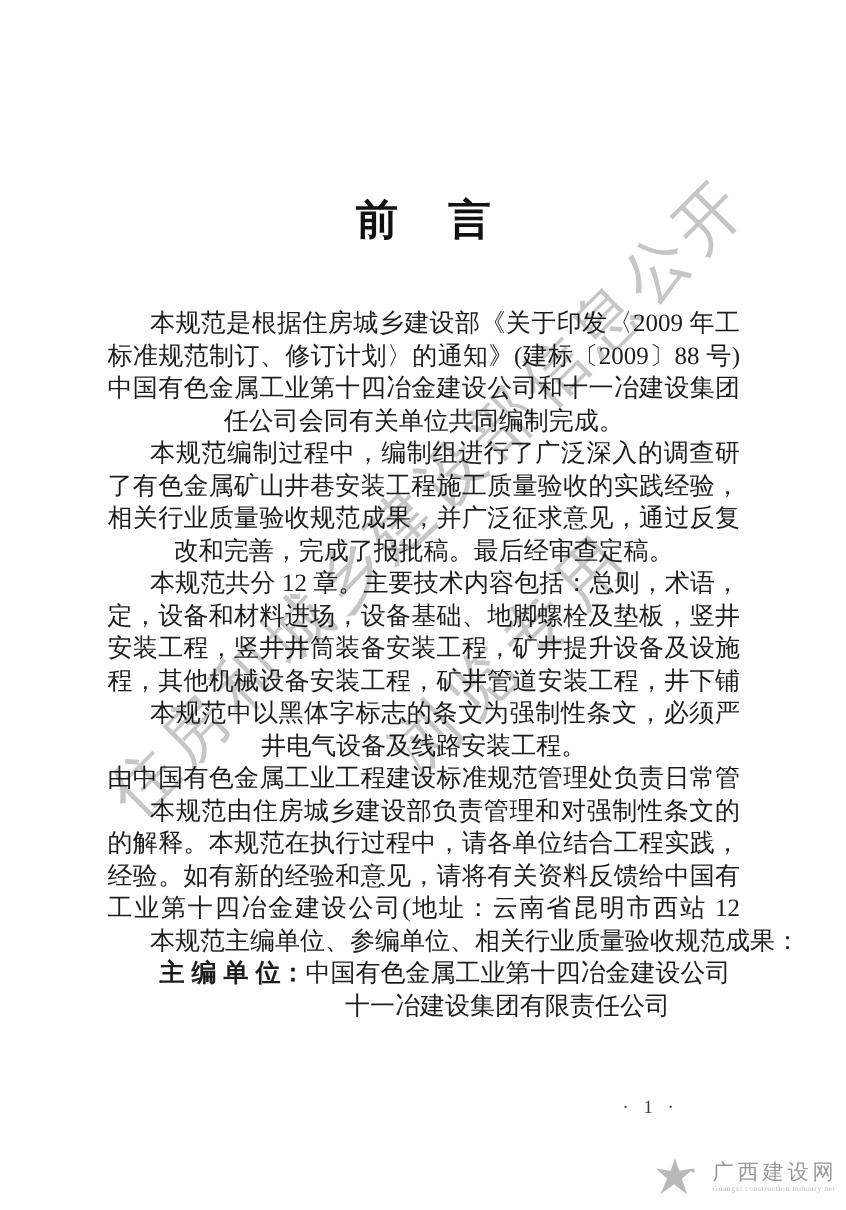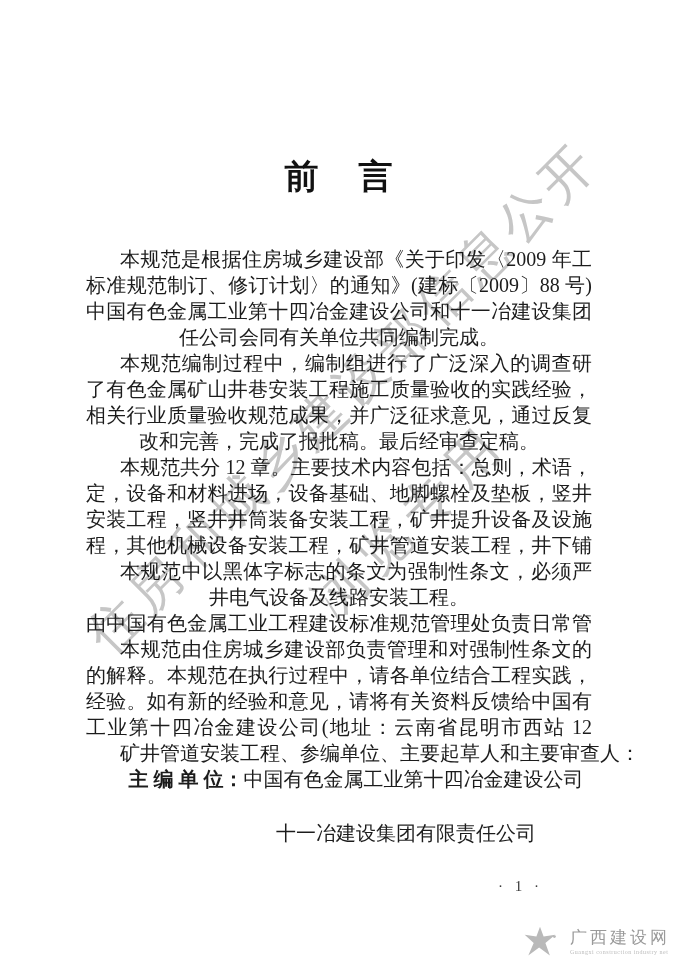--- a/index.html
+++ b/index.html
@@ -23,23 +23,23 @@
   .line{
     height:26px;line-height:26px;font-size:20px;
     white-space:nowrap;
   }
   .line.full{
     text-align:justify;text-align-last:justify;
     white-space:normal;overflow:hidden;
   }
   .line.nolast{text-align:center;}
   .line.indent{padding-left:34px;}
-  .line.unit2{padding-left:134px;margin-top:28px;}
+  .line.unit2{padding-left:134px;}
   .bold-label{
-    font-family:Liberation Serif, serif;
+    font-family:Liberation Sans, sans-serif;
     font-weight:bold;
     margin-top:36px;
   }
   .page-number{
     position:absolute;top:878px;left:498px;width:80px;
     font-size:15px;letter-spacing:4px;color:#3a3a3a;text-align:left;
   }
   .wm{
     position:absolute;
     font-family:"Liberation Serif","DejaVu Serif",serif;
@@ -83,21 +83,21 @@
       <div class="line full">定，设备和材料进场，设备基础、地脚螺栓及垫板，竖井钢结构井架</div>
       <div class="line full">安装工程，竖井井筒装备安装工程，矿井提升设备及设施安装工</div>
       <div class="line full">程，其他机械设备安装工程，矿井管道安装工程，井下铺轨工程，矿</div>
       <div class="line indent full">本规范中以黑体字标志的条文为强制性条文，必须严格执行。</div>
       <div class="line nolast">井电气设备及线路安装工程。</div>
       <div class="line full">由中国有色金属工业工程建设标准规范管理处负责日常管理工</div>
       <div class="line indent full">本规范由住房城乡建设部负责管理和对强制性条文的解释，</div>
       <div class="line full">的解释。本规范在执行过程中，请各单位结合工程实践，认真总结</div>
       <div class="line full">经验。如有新的经验和意见，请将有关资料反馈给中国有色金属</div>
       <div class="line full">工业第十四冶金建设公司(地址：云南省昆明市西站 12 号，邮政编</div>
-      <div class="line indent nolast">矿井管道安装工程、参编单位、主要起草人和主要审查人：</div>
+      <div class="line indent nolast">本规范主编单位、参编单位、相关行业质量验收规范成果：</div>
       <div class="line indent nolast"><span class="bold-label">主 编 单 位：</span>中国有色金属工业第十四冶金建设公司</div>
       <div class="line unit2 nolast">十一冶建设集团有限责任公司</div>
     </div>
 
   <div class="page-number">· 1 ·</div>
 
   <div class="wm wm1" style="color: rgb(198, 198, 198);">住房和城乡建设部信息公开</div>
   <div class="wm wm2" style="color: rgb(198, 198, 198);">浏览专用</div>
 
   <div class="logo">

